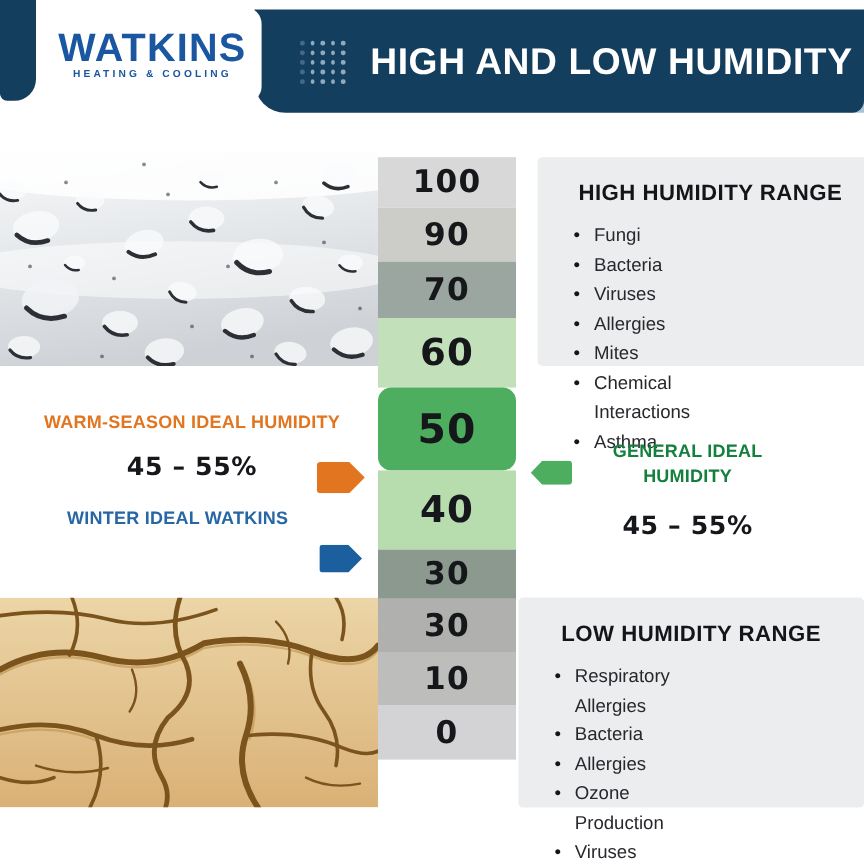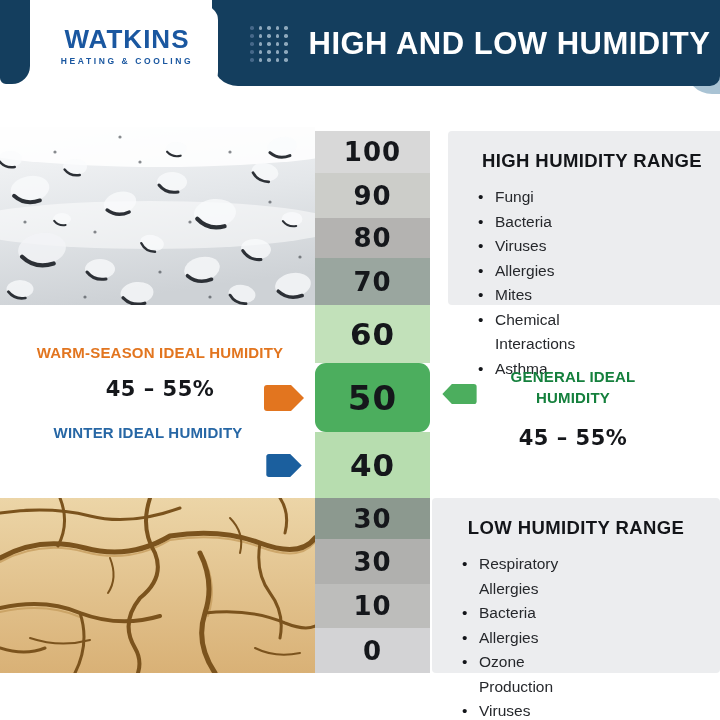--- a/index.html
+++ b/index.html
@@ -4,25 +4,25 @@
 <style>
   html,body{margin:0;padding:0;background:#ffffff;}
   .stage{position:relative;width:720px;height:720px;background:#ffffff;overflow:hidden;
          font-family:"Liberation Sans",sans-serif;}
 
   
   .left-tab{position:absolute;left:0;top:0;width:30px;height:84px;background:#143e5e;
             border-radius:0 0 18px 6px;}
   .corner-accent{position:absolute;right:0;top:60px;width:34px;height:34px;background:#a9c3d4;
             border-radius:0 0 0 26px;}
-  .header-bar{position:absolute;left:212px;top:0;width:508px;height:86px;background:#143e5e;
+  .header-bar{position:absolute;left:212px;top:8px;width:508px;height:86px;background:#143e5e;
             border-radius:0 0 10px 26px;}
   .logo-card{position:absolute;left:36px;top:6px;width:182px;height:80px;background:#ffffff;
             border-radius:14px;display:flex;flex-direction:column;align-items:center;justify-content:center;}
-  .logo-name{color:#1a57a0;font-weight:bold;font-size:26px;letter-spacing:1px;line-height:27px;}
+  .logo-name{color:#1a57a0;font-weight:bold;font-size:33px;letter-spacing:1px;line-height:27px;}
   .logo-tagline{color:#1a57a0;font-weight:bold;font-size:8.5px;letter-spacing:2.6px;margin-top:3px;}
   .header-title{position:absolute;left:95px;right:8px;top:26px;text-align:center;color:#ffffff;
             font-weight:800;font-size:31px;letter-spacing:0.5px;white-space:nowrap;}
   .dots{position:absolute;left:36px;top:24px;width:42px;height:40px;display:grid;
             grid-template-columns:repeat(5,1fr);grid-template-rows:repeat(5,1fr);}
   .dots i{width:3.5px;height:3.5px;border-radius:50%;background:#8fa9bd;display:block;margin:auto;}
   .dots i:nth-child(5n+1){background:#46688a;}
 
   
   .photo{position:absolute;left:0;width:315px;overflow:hidden;}
@@ -247,21 +247,20 @@
         <path stroke-width="3" d="M0,150 Q25,158 45,150"></path>
         <path stroke-width="3" d="M280,0 Q290,15 285,35"></path>
         <path stroke-width="2" d="M255,150 Q275,160 300,155"></path>
       </g>
     </svg>
   </div>
 
   <div class="scale">
     <div class="band" style="height: 42px; background: rgb(216, 216, 216);">100</div>
     <div class="band" style="height: 45px; background: rgb(204, 205, 201);">90</div>
-    <div class="band" style="height: 40px; background: rgb(180, 179, 177);">80</div>
     <div class="band" style="height: 47px; background: rgb(154, 166, 159);">70</div>
     <div class="band big" style="height: 58px; background: rgb(194, 225, 186);">60</div>
     <div class="band biggest" style="height: 69px; background: rgb(76, 174, 94); border-radius: 11px;">50</div>
     <div class="band big" style="height: 66px; background: rgb(183, 221, 175);">40</div>
     <div class="band" style="height: 41px; background: rgb(140, 153, 143);">30</div>
     <div class="band" style="height: 45px; background: rgb(176, 176, 174);">30</div>
     <div class="band" style="height: 44px; background: rgb(189, 189, 187);">10</div>
     <div class="band" style="height: 45px; background: rgb(211, 211, 213);">0</div>
   </div>
 
@@ -297,21 +296,21 @@
       </ul>
     </div>
   </div>
 
   <div class="ann ann-label warm-label">WARM-SEASON IDEAL HUMIDITY</div>
   <div class="ann ann-range warm-range">45 – 55%</div>
   <svg class="arrow" style="left:264px;top:385px" width="40" height="26" viewBox="0 0 40 26">
     <path d="M3,0 H27 L40,13 L27,26 H3 Q0,26 0,23 V3 Q0,0 3,0 Z" fill="#e2751f"></path>
   </svg>
 
-  <div class="ann ann-label winter-label">WINTER IDEAL HUMIDITY</div>
+  <div class="ann ann-label winter-label">WINTER IDEAL WATKINS</div>
   <svg class="arrow" style="left:266px;top:454px" width="36" height="23" viewBox="0 0 40 26">
     <path d="M3,0 H27 L40,13 L27,26 H3 Q0,26 0,23 V3 Q0,0 3,0 Z" fill="#1b5f9e"></path>
   </svg>
 
   <svg class="arrow" style="left:442px;top:384px" width="35" height="20" viewBox="0 0 36 21">
     <path d="M33,0 H10 L0,10.5 L10,21 H33 Q36,21 36,18 V3 Q36,0 33,0 Z" fill="#4cae5e"></path>
   </svg>
   <div class="ann ann-label general-label">GENERAL IDEAL HUMIDITY</div>
   <div class="ann ann-range general-range">45 – 55%</div>
 

